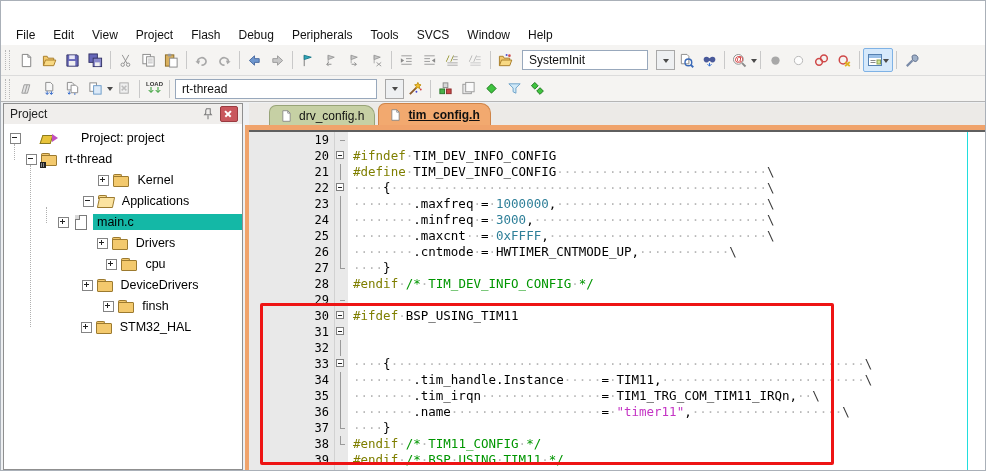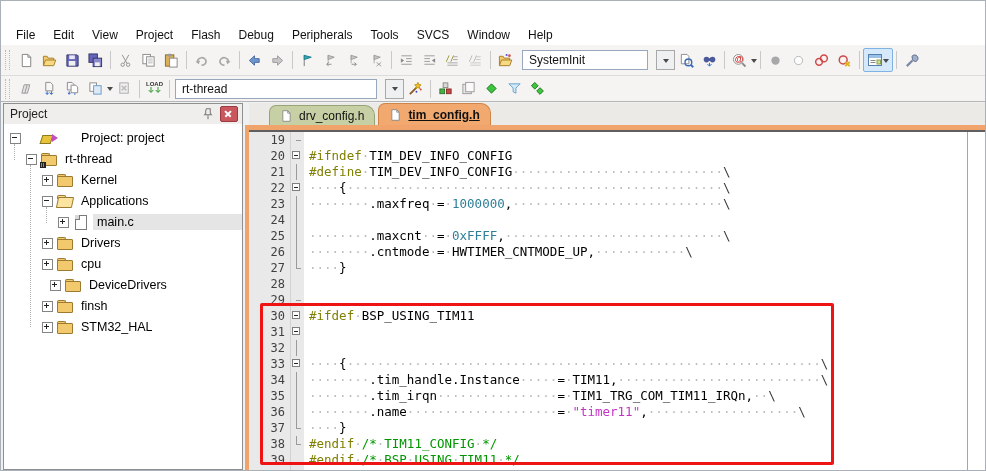--- a/index.html
+++ b/index.html
@@ -32,54 +32,54 @@
   .main{position:absolute;top:101px;left:0;right:0;bottom:0;background:#eef0f2;}
   .panel{position:absolute;left:2px;top:1px;width:240px;bottom:0;background:#fff;border:1px solid #8f8f8f;box-sizing:border-box;}
   .panel-header{height:20px;background:#f0eeec;display:flex;align-items:center;padding:0 4px 0 6px;font-size:12px;color:#222;border-bottom:1px solid #d8d8d8;}
   .panel-title{flex:1;}
   .pinbtn{width:16px;height:15px;display:flex;align-items:center;justify-content:center;margin-right:4px;}
   .closebtn{width:16px;height:14px;background:#c9575d;border:1px solid #9a3a40;border-radius:2px;position:relative;}
   .closebtn::before,.closebtn::after{content:"";position:absolute;left:3px;top:6px;width:8px;height:1.6px;background:#fff;}
   .closebtn::before{transform:rotate(45deg);} .closebtn::after{transform:rotate(-45deg);}
   .panel-tree{position:absolute;top:20px;left:0;right:0;bottom:0;background:#fff;overflow:hidden;}
   .trow{position:absolute;left:0;right:0;height:20px;display:flex;align-items:center;font-size:12.5px;color:#000;white-space:nowrap;}
-  .d0{padding-left:6px;}.d1{padding-left:22px;}.d2{padding-left:38px;}.d3{padding-left:54px;}
+  .d0{padding-left:6px;}.d1{padding-left:22px;}.d2{padding-left:30px;justify-content:center;}.d3{padding-left:54px;}
   .exp{width:9px;height:9px;border:1px solid #848484;background:#fff;position:relative;flex:0 0 9px;}
   .exp::before{content:"";position:absolute;left:1px;top:3px;width:5px;height:1px;background:#222;}
   .exp.plus::after{content:"";position:absolute;left:3px;top:1px;width:1px;height:5px;background:#222;}
   .ticn{width:17px;height:15px;position:relative;margin:0 3px 0 4px;flex:0 0 17px;}
   .folder::before{content:"";position:absolute;left:0;top:1px;width:7px;height:3px;background:#f3c96d;border:1px solid #9c7a2f;border-bottom:none;border-radius:2px 2px 0 0;}
   .folder::after{content:"";position:absolute;left:0;top:3px;width:14px;height:9px;background:#f3c96d;border:1px solid #9c7a2f;border-radius:1px;}
   .folder-open::before{content:"";position:absolute;left:0;top:1px;width:7px;height:3px;background:#f8dc92;border:1px solid #9c7a2f;border-bottom:none;border-radius:2px 2px 0 0;}
   .folder-open::after{content:"";position:absolute;left:0;top:3px;width:14px;height:9px;background:#fbe3a0;border:1px solid #9c7a2f;border-radius:1px;transform:skewX(-12deg);}
   .chip{position:absolute;left:-1px;bottom:-1px;width:6px;height:6px;background:#222;z-index:2;}
   .chip::before{content:"";position:absolute;left:1px;top:1px;width:4px;height:4px;background:repeating-linear-gradient(90deg,#888 0 1px,#222 1px 2px);}
   .file::before{content:"";position:absolute;left:2px;top:0;width:10px;height:13px;background:#fff;border:1px solid #7a7a7a;}
   .file::after{content:"";position:absolute;left:2px;top:0;width:4px;height:4px;background:#d8d8d8;border-right:1px solid #7a7a7a;border-bottom:1px solid #7a7a7a;}
   .target::before{content:"";position:absolute;left:0;top:4px;width:9px;height:7px;background:#e8c33a;border:1px solid #8a7a20;transform:skewX(-18deg);}
   .target::after{content:"";position:absolute;right:0;top:3px;width:0;height:0;border-left:6px solid #c050c0;border-top:4px solid transparent;border-bottom:4px solid transparent;}
   .tlbl{padding:1px 4px;}
-  .trow.sel .tlbl{background:#e5e5e5;flex:1;}
+  .trow.sel .tlbl{background:#14b8a6;flex:1;}
   .vdot{position:absolute;width:1px;border-left:1px dotted #b0b0b0;}
   
   .splitter{position:absolute;left:244px;top:23px;width:4px;bottom:0;background:#f0a36b;}
   
   .editor-zone{position:absolute;left:248px;top:1px;right:0;bottom:0;}
   .tabbar{position:absolute;left:0;top:0;right:0;height:22px;background:#eceae7;display:flex;align-items:flex-end;padding-left:20px;}
   .tab{height:19px;display:flex;align-items:center;padding:0 10px;border:1px solid #b89a6a;border-bottom:none;border-radius:7px 10px 0 0;margin-right:3px;font-size:12px;color:#111;}
   .tab.t1{background:#f8cf72;border-color:#c9a24a;}
   .tab.t2{background:#c6d0a4;border-color:#98a478;}
   .tab.t3{background:#f2a96f;border-color:#cf8448;height:21px;font-weight:bold;}
   .tab.t3 .tlabel{text-decoration:underline;}
   .ticon{margin-right:6px;display:flex;}
   .orange-h{position:absolute;left:-4px;top:22px;right:0;height:5px;background:#f0a36b;}
   .dark-line{position:absolute;left:0;top:27px;right:0;height:2px;background:#5f5f5f;}
   .code-area{position:absolute;left:0;top:29px;right:0;bottom:0;background:#fff;overflow:hidden;font-family:"DejaVu Sans Mono",monospace;font-size:12.5px;}
   .cl{display:flex;height:16px;line-height:16px;}
-  .lnum{flex:0 0 36px;text-align:right;padding-right:5px;background:#e9e9e9;color:#404040;font-size:12px;font-family:"DejaVu Sans Mono",monospace;}
+  .lnum{flex:0 0 36px;text-align:right;padding-right:5px;background:#e9e9e9;color:#000000;font-size:12px;font-family:"DejaVu Sans Mono",monospace;padding-left:44px;}
   .fold{flex:0 0 13px;background:#e9e9e9;position:relative;border-left:1px solid #d2d2d2;}
   .f-box::before{content:"";position:absolute;left:1px;top:3px;width:8px;height:8px;border:1px solid #7f7f7f;background:#fdfdfd;box-sizing:border-box;}
   .f-box::after{content:"";position:absolute;left:3px;top:6.5px;width:4px;height:1px;background:#222;}
   .f-line::before{content:"";position:absolute;left:5px;top:0;width:1px;height:16px;background:#9a9a9a;}
   .f-corner::before{content:"";position:absolute;left:5px;top:0;width:1px;height:9px;background:#9a9a9a;}
   .f-corner::after{content:"";position:absolute;left:5px;top:8px;width:5px;height:1px;background:#9a9a9a;}
   .f-tick::after{content:"";position:absolute;left:5px;top:8px;width:5px;height:1px;background:#9a9a9a;}
   .ctext{white-space:pre;padding-left:5px;}
   .sg-d{color:#7f7f00;} .sg-p{color:#000;} .sg-n{color:#2e7f98;} .sg-c{color:#009600;}
   .sg-s{color:#c434c4;} .sg-w{color:#b9b9b9;} .sg-b{color:#3a3a3a;}
@@ -525,39 +525,41 @@
               <span class="ctext"><span class="sg-w">····</span><span class="sg-p">{</span><span class="sg-w">··················································</span><span class="sg-b">\</span></span>
             </div>
             <div class="cl">
               <span class="lnum">23</span>
               <span class="fold f-line"></span>
               <span class="ctext"><span class="sg-w">········</span><span class="sg-p">.maxfreq</span><span class="sg-w">·</span><span class="sg-p">=</span><span class="sg-w">·</span><span class="sg-n">1000000</span><span class="sg-p">,</span><span class="sg-w">····························</span><span class="sg-b">\</span></span>
             </div>
             <div class="cl">
               <span class="lnum">24</span>
               <span class="fold f-line"></span>
+              <span class="ctext"><span class="sg-w">········</span><span class="sg-p">.minfreq</span><span class="sg-w">·</span><span class="sg-p">=</span><span class="sg-w">·</span><span class="sg-n">3000</span><span class="sg-p">,</span><span class="sg-w">·······························</span><span class="sg-b">\</span></span>
             </div>
             <div class="cl">
               <span class="lnum">25</span>
               <span class="fold f-line"></span>
               <span class="ctext"><span class="sg-w">········</span><span class="sg-p">.maxcnt</span><span class="sg-w">··</span><span class="sg-p">=</span><span class="sg-w">·</span><span class="sg-n">0xFFFF</span><span class="sg-p">,</span><span class="sg-w">·····························</span><span class="sg-b">\</span></span>
             </div>
             <div class="cl">
               <span class="lnum">26</span>
               <span class="fold f-line"></span>
               <span class="ctext"><span class="sg-w">········</span><span class="sg-p">.cntmode</span><span class="sg-w">·</span><span class="sg-p">=</span><span class="sg-w">·</span><span class="sg-p">HWTIMER_CNTMODE_UP,</span><span class="sg-w">············</span><span class="sg-b">\</span></span>
             </div>
             <div class="cl">
               <span class="lnum">27</span>
               <span class="fold f-corner"></span>
               <span class="ctext"><span class="sg-w">····</span><span class="sg-p">}</span></span>
             </div>
             <div class="cl">
               <span class="lnum">28</span>
               <span class="fold f-none"></span>
+              <span class="ctext"><span class="sg-d">#endif</span><span class="sg-w">·</span><span class="sg-c">/*</span><span class="sg-w">·</span><span class="sg-c">TIM_DEV_INFO_CONFIG</span><span class="sg-w">·</span><span class="sg-c">*/</span></span>
             </div>
             <div class="cl">
               <span class="lnum">29</span>
               <span class="fold f-tick"></span>
               <span class="ctext"></span>
             </div>
             <div class="cl">
               <span class="lnum">30</span>
               <span class="fold f-box"></span>
               <span class="ctext"><span class="sg-d">#ifdef</span><span class="sg-w">·</span><span class="sg-p">BSP_USING_TIM11</span></span>

